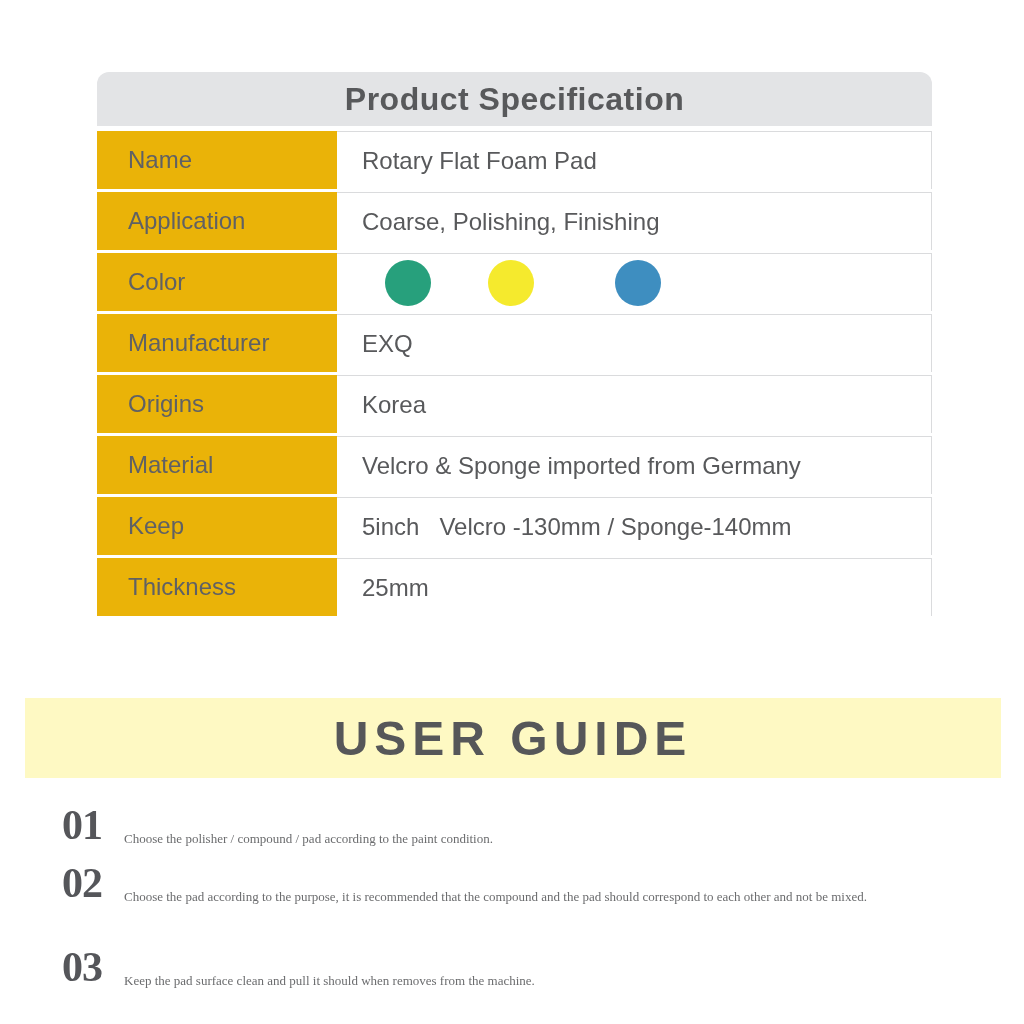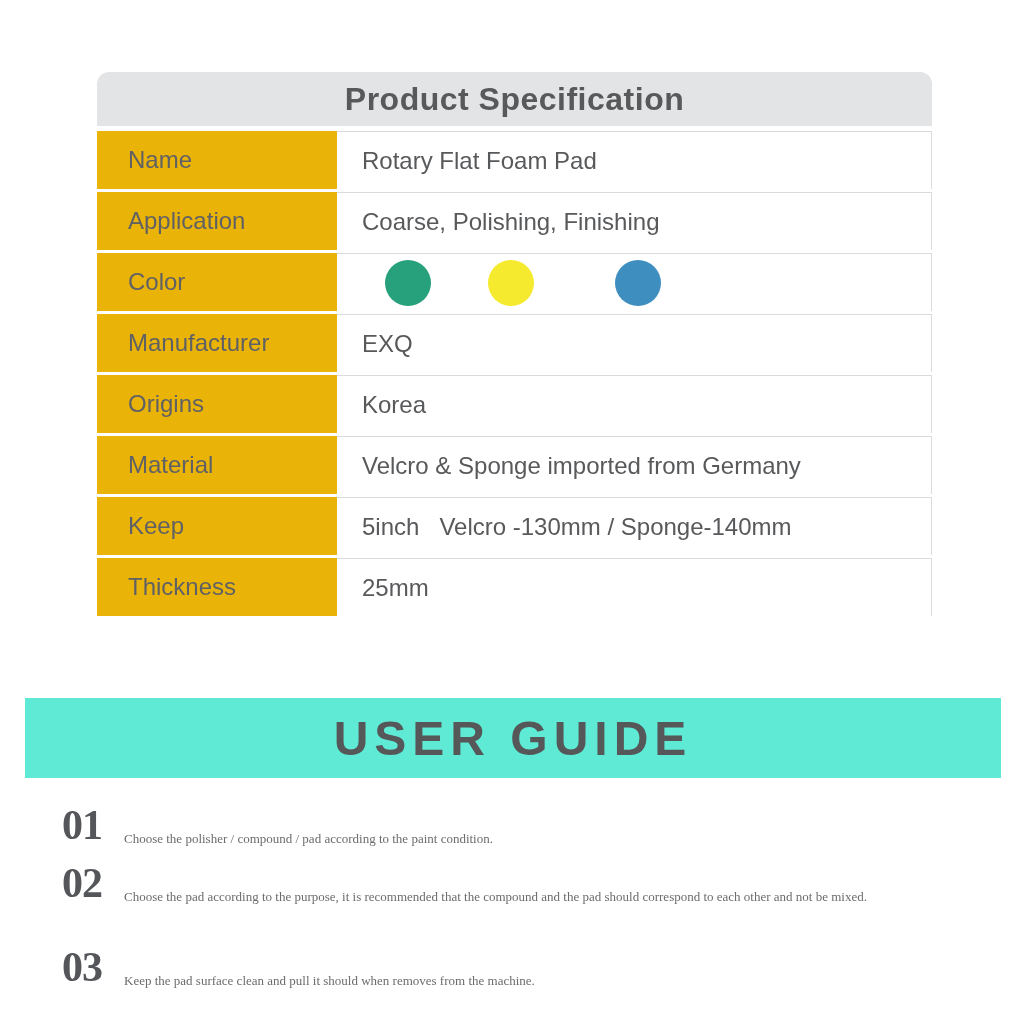--- a/index.html
+++ b/index.html
@@ -48,21 +48,21 @@
     display: inline-block; flex-shrink: 0;
   }
   .swatch.green  { margin-left: 23px; }
   .swatch.yellow { margin-left: 57px; }
   .swatch.blue   { margin-left: 81px; }
 
   
   .guide-band {
     position: absolute; left: 25px; top: 698px;
     width: 976px; height: 80px;
-    background: #5eead4;
+    background: #fef9c3;
     display: flex; align-items: center; justify-content: center;
   }
   .guide-band-title {
     font-size: 48px; font-weight: 900; letter-spacing: 6px;
     color: #565759;
   }
 
   
   .guide-step {
     position: absolute; left: 62px;

